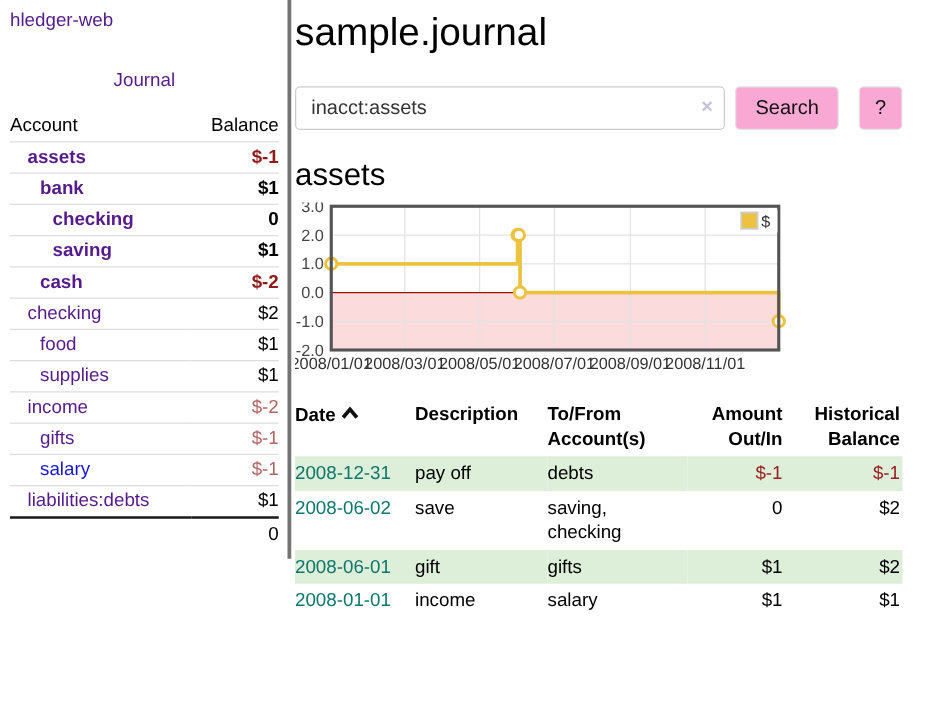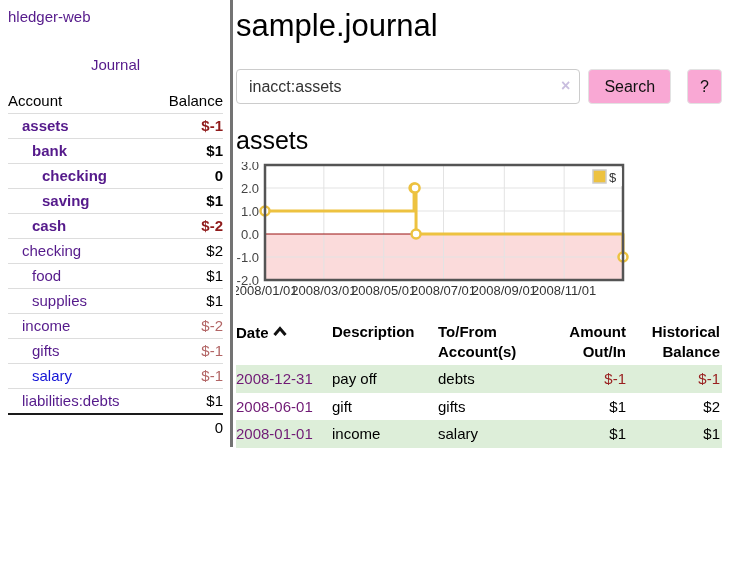--- a/index.html
+++ b/index.html
@@ -64,21 +64,21 @@
   table.register{border-collapse:collapse;width:486px;margin-top:16px;font-size:15px;table-layout:fixed;}
   table.register th{font-weight:bold;text-align:left;vertical-align:top;padding:2px 10px 4px 0;line-height:1.3;}
   table.register th.r,table.register td.r{text-align:right;padding-right:2px;}
   table.register td{padding:4px 10px 4px 0;vertical-align:top;line-height:1.3;}
   table.register col.c-date{width:96px;}
   table.register col.c-desc{width:106px;}
   table.register col.c-acct{width:112px;}
   table.register col.c-amt{width:78px;}
   table.register col.c-bal{width:94px;}
   table.register tbody tr:nth-child(odd){background:#ddeed9;}
-  table.register td a{color:#701a75;}
+  table.register td a{color:#0f766e;}
   td.neg{color:#992020;}
   .sort-icon{display:inline-block;vertical-align:1px;margin-left:4px;}
 </style>
 </head>
 <body>
 
 <div class="sidebar">
   <div class="brand">
     <a href="#">hledger-web</a>
   </div>
@@ -228,20 +228,27 @@
     </thead>
     <tbody>
       <tr>
         <td><a href="#">2008-12-31</a></td>
         <td>pay off</td>
         <td>debts</td>
         <td class="r neg">$-1</td>
         <td class="r neg">$-1</td>
       </tr>
       <tr>
+        <td><a href="#">2008-06-02</a></td>
+        <td>save</td>
+        <td>saving, checking</td>
+        <td class="r">0</td>
+        <td class="r">$2</td>
+      </tr>
+      <tr>
         <td><a href="#">2008-06-01</a></td>
         <td>gift</td>
         <td>gifts</td>
         <td class="r">$1</td>
         <td class="r">$2</td>
       </tr>
       <tr>
         <td><a href="#">2008-01-01</a></td>
         <td>income</td>
         <td>salary</td>

